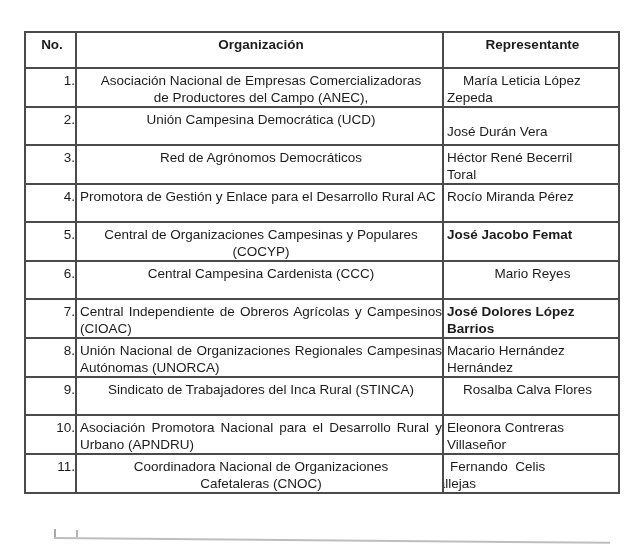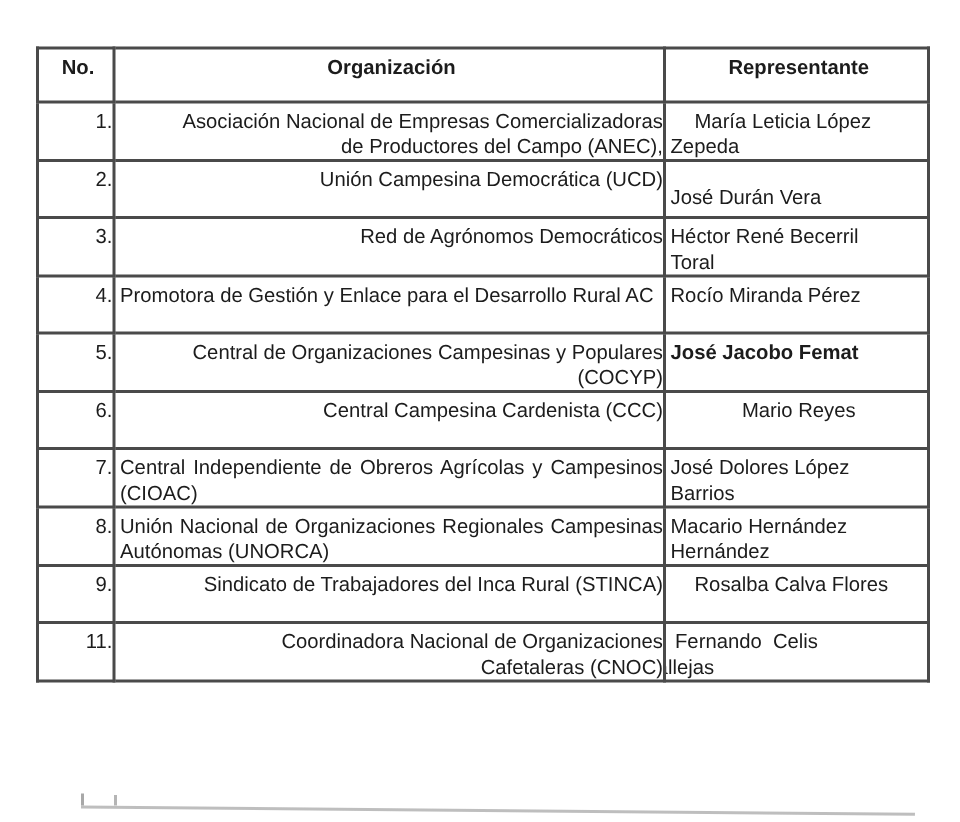--- a/index.html
+++ b/index.html
@@ -21,21 +21,21 @@
     padding:3px 0 0 3px;
     overflow:hidden;
   }
   .doc-table th {
     font-weight:bold; text-align:center;
     height:31px;
   }
   .doc-table td { height:33px; }
 
   .cell-no  { text-align:right; padding-right:5px; }
-  .cell-org { padding-left:9px;  padding-right:8px; text-align:right; }
+  .cell-org { padding-left:9px;  padding-right:8px; text-align:center; }
   .cell-org.preline { white-space:pre-line; }
   .cell-org.justify { text-align:justify; }
   .cell-rep { padding-left:10px; padding-right:3px; }
   .rep-text { white-space:pre-wrap; }
 
   
   .artifact-line {
     position:absolute; left:54px; top:537px; width:556px; height:2px;
     background:#b3b3b3; opacity:.85;
     transform:rotate(0.5deg); transform-origin:left center;
@@ -105,37 +105,45 @@
           <td class="cell-no">6.</td>
           <td class="cell-org preline">Central Campesina Cardenista (CCC)</td>
           <td class="cell-rep">
             <div class="rep-text" style="text-indent: 0px; margin-left: 0px; text-align: center;">Mario Reyes</div>
           </td>
         </tr>
         <tr>
           <td class="cell-no">7.</td>
           <td class="cell-org justify">Central Independiente de Obreros Agrícolas y Campesinos (CIOAC)</td>
           <td class="cell-rep">
-            <div class="rep-text" style="text-indent: 0px; margin-left: 0px;">José Dolores López
+            <div class="rep-text" style="text-indent: 0px; margin-left: 0px; font-weight: bold;">José Dolores López
 Barrios</div>
           </td>
         </tr>
         <tr>
           <td class="cell-no">8.</td>
           <td class="cell-org justify">Unión Nacional de Organizaciones Regionales Campesinas Autónomas (UNORCA)</td>
           <td class="cell-rep">
             <div class="rep-text" style="text-indent: 0px; margin-left: 0px;">Macario Hernández
 Hernández</div>
           </td>
         </tr>
         <tr>
           <td class="cell-no">9.</td>
           <td class="cell-org preline">Sindicato de Trabajadores del Inca Rural (STINCA)</td>
           <td class="cell-rep">
             <div class="rep-text" style="text-indent: 0px; margin-left: 16px;">Rosalba Calva Flores</div>
+          </td>
+        </tr>
+        <tr>
+          <td class="cell-no">10.</td>
+          <td class="cell-org justify">Asociación Promotora Nacional para el Desarrollo Rural y Urbano (APNDRU)</td>
+          <td class="cell-rep">
+            <div class="rep-text" style="text-indent: 0px; margin-left: 0px;">Eleonora Contreras
+Villaseñor</div>
           </td>
         </tr>
         <tr>
           <td class="cell-no">11.</td>
           <td class="cell-org preline">Coordinadora Nacional de Organizaciones
 Cafetaleras (CNOC)</td>
           <td class="cell-rep">
             <div class="rep-text" style="text-indent: 22px; margin-left: -19px;">Fernando  Celis
 Callejas</div>
           </td>

